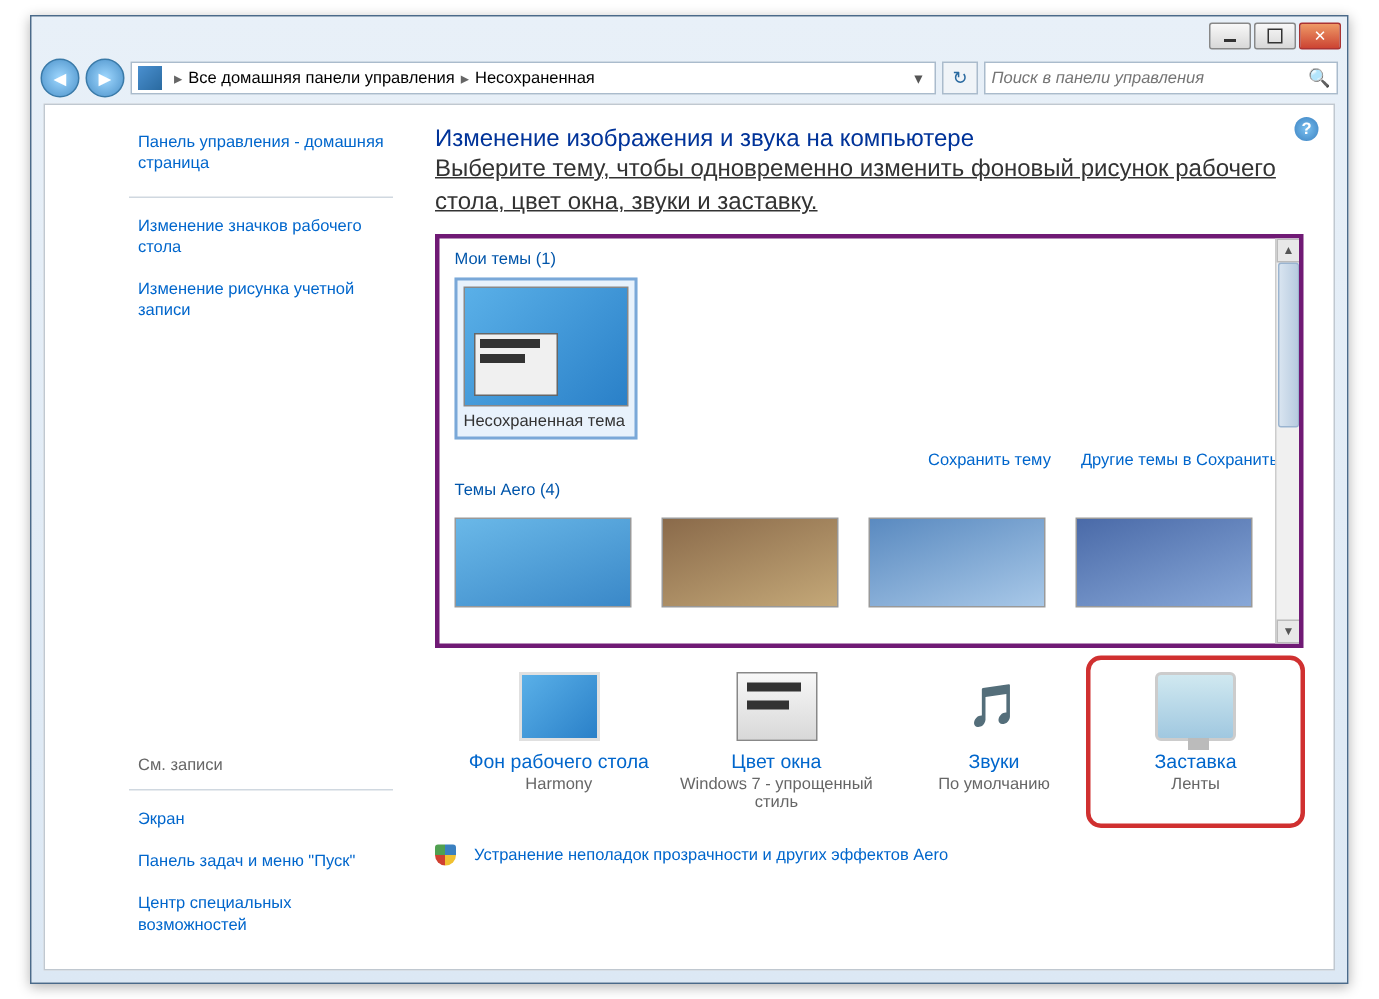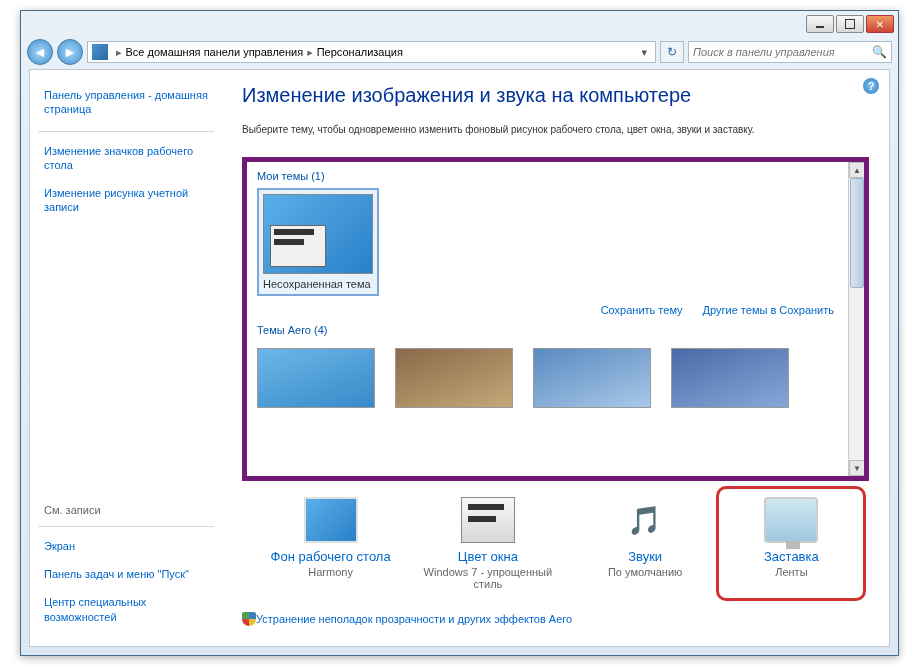--- a/index.html
+++ b/index.html
@@ -10,43 +10,43 @@
 .tb-close { background: linear-gradient(#e96, #c43); color: #fff; border-color: #a33; }
 .tb-min::before { content: ''; width: 8px; height: 2px; background: #333; position: relative; top: 3px; }
 .tb-max::before { content: ''; width: 8px; height: 8px; border: 1px solid #333; }
 .navbar { height: 30px; display: flex; align-items: center; padding: 0 6px; gap: 4px; }
 .nav-arrow { width: 26px; height: 26px; border-radius: 50%; background: radial-gradient(#a0d8ff, #4a90c8); border: 1px solid #3a7aa8; display: flex; align-items: center; justify-content: center; color: #fff; font-size: 14px; cursor: pointer; }
 .address { flex: 1; height: 22px; background: #fff; border: 1px solid #abc; display: flex; align-items: center; padding: 0 4px; font-size: 11px; }
 .addr-icon { width: 16px; height: 16px; background: linear-gradient(135deg, #4a90d0, #2a6aa0); margin-right: 4px; display: inline-block; }
 .addr-sep { margin: 0 4px; color: #666; }
 .addr-drop { margin-left: auto; padding: 0 4px; color: #555; cursor: pointer; }
 .refresh { width: 24px; height: 22px; border: 1px solid #abc; background: #f0f4f8; display: flex; align-items: center; justify-content: center; cursor: pointer; color: #2a6aa0; }
-.search { width: 204px; height: 22px; border: 1px solid #abc; background: #fff; display: flex; align-items: center; padding: 0 4px; }
+.search { width: 236px; height: 22px; border: 1px solid #abc; background: #fff; display: flex; align-items: center; padding: 0 4px; }
 .search input { border: none; outline: none; flex: 1; font-style: italic; color: #888; font-size: 11px; }
 .search-icon { color: #4a90c8; font-size: 12px; }
-.content { position: absolute; top: 58px; left: 8px; right: 8px; bottom: 8px; background: #fff; display: flex; border: 1px solid #c0c8d0; }
+.content { position: absolute; top: 58px; left: 8px; right: 8px; bottom: 8px; background: #fff; display: flex; border: 1px solid #c0c8d0; padding-left: 48px; }
 .sidebar { width: 192px; background: #fff; padding: 12px 8px; display: flex; flex-direction: column; }
 .sidebar-link { color: #0066cc; font-size: 11px; padding: 4px 0 4px 6px; margin-bottom: 6px; cursor: pointer; line-height: 1.3; }
 .sidebar-link.home { padding-top: 6px; }
 .sidebar-divider { height: 1px; background: #d0d8e0; margin: 4px 0 8px; }
 .see-also { margin-top: auto; color: #666; font-size: 11px; padding: 6px; }
 .main { flex: 1; padding: 14px 20px; position: relative; overflow: hidden; }
 .help-icon { position: absolute; top: 8px; right: 10px; width: 16px; height: 16px; border-radius: 50%; background: radial-gradient(#7ac0f0, #3a80c0); color: #fff; font-size: 11px; display: flex; align-items: center; justify-content: center; font-weight: bold; cursor: pointer; }
-.heading { color: #003399; font-size: 20px; margin-bottom: 16px; }
-.subtext { color: #333; font-size: 10px; line-height: 1.4; margin-bottom: 20px; }
-.themes-box { border: 5px solid #701a75; height: 324px; position: relative; padding: 8px 10px; overflow: hidden; }
+.heading { color: #003399; font-size: 16px; margin-bottom: 0; }
+.subtext { color: #333; font-size: 16px; line-height: 1.4; margin-bottom: 9px; text-decoration: underline; }
+.themes-box { border: 3px solid #701a75; height: 276px; position: relative; padding: 8px 10px; overflow: hidden; }
 .group-label { color: #0055aa; font-size: 11px; margin-bottom: 6px; }
 .theme-item { display: inline-block; text-align: left; cursor: pointer; }
 .theme-item.selected { border: 2px solid #7aa8d8; background: #e8f2fc; padding: 4px; }
 .theme-thumb { width: 110px; height: 80px; background: linear-gradient(135deg, #5ab0e8, #2a80c8); position: relative; margin-bottom: 4px; border: 1px solid #888; }
 .theme-thumb .win { position: absolute; left: 6px; top: 30px; width: 56px; height: 42px; background: #f0f0f0; border: 1px solid #666; }
 .theme-thumb .win::before { content: ''; position: absolute; top: 3px; left: 3px; width: 40px; height: 6px; background: #333; }
 .theme-thumb .win::after { content: ''; position: absolute; top: 13px; left: 3px; width: 30px; height: 6px; background: #333; }
 .theme-label { font-size: 11px; color: #333; }
-.theme-links { display: flex; justify-content: flex-end; gap: 20px; margin: 8px 20px; }
+.theme-links { display: flex; justify-content: flex-end; gap: 20px; margin: 8px 4px; }
 .theme-link { color: #0066cc; font-size: 11px; cursor: pointer; }
 .aero-row { display: flex; gap: 20px; padding-top: 6px; }
 .aero-thumb { width: 118px; height: 60px; background: linear-gradient(160deg, #6ab8e8, #3a88c8); border: 1px solid #999; position: relative; }
 .aero-thumb.t2 { background: linear-gradient(160deg, #8a6a4a, #c4a878); }
 .aero-thumb.t3 { background: linear-gradient(160deg, #5a8ac0, #a8c8e8); }
 .aero-thumb.t4 { background: linear-gradient(160deg, #4a6aa8, #88a8d8); }
 .scrollbar { position: absolute; right: 0; top: 0; bottom: 0; width: 16px; background: #f0f0f0; border-left: 1px solid #ccc; }
 .scroll-thumb { position: absolute; top: 16px; width: 14px; left: 1px; height: 110px; background: linear-gradient(90deg, #d8e4f0, #b8cce0); border: 1px solid #9ab4d0; border-radius: 2px; }
 .scroll-btn { position: absolute; width: 16px; height: 16px; background: #e8e8e8; border: 1px solid #bbb; font-size: 8px; display: flex; align-items: center; justify-content: center; color: #555; }
 .scroll-up { top: 0; }
@@ -57,42 +57,42 @@
 .icon-bg { background: linear-gradient(135deg, #5ab0e8, #2a80c8); border: 2px solid #e0e0e0; }
 .icon-color { background: linear-gradient(#f8f8f8, #d8d8d8); border: 1px solid #888; position: relative; }
 .icon-color::before { content: ''; position: absolute; top: 6px; left: 6px; width: 36px; height: 6px; background: #333; }
 .icon-color::after { content: ''; position: absolute; top: 18px; left: 6px; width: 28px; height: 6px; background: #333; }
 .icon-sounds { display: flex; align-items: center; justify-content: center; font-size: 28px; color: #3a80c0; }
 .icon-saver { background: linear-gradient(#d0e8f0, #a0c8e0); border: 2px solid #ccc; border-radius: 4px; position: relative; }
 .icon-saver::after { content: ''; position: absolute; bottom: -8px; left: 20px; width: 14px; height: 8px; background: #bbb; }
 .setting-title { color: #0066cc; font-size: 13px; cursor: pointer; }
 .setting-value { color: #666; font-size: 11px; margin-top: 2px; }
 .highlight { border: 3px solid #d03030; border-radius: 10px; padding: 8px; margin: -11px; }
-.aero-link { color: #0066cc; font-size: 11px; cursor: pointer; margin-top: 22px; display: flex; align-items: center; gap: 0; }
+.aero-link { color: #0066cc; font-size: 11px; cursor: pointer; margin-top: 22px; display: flex; align-items: center; gap: 12px; }
 .shield { width: 14px; height: 14px; display: inline-block; background: conic-gradient(#3a80c0 0 90deg, #f0c030 90deg 180deg, #d04030 180deg 270deg, #50a050 270deg); border-radius: 2px 2px 50% 50%; }
 </style>
 </head>
 <body>
 
 <div class="window">
   <div class="titlebar">
     <div class="tb-btn tb-min"></div>
     <div class="tb-btn tb-max"></div>
     <div class="tb-btn tb-close">✕</div>
   </div>
 
   <div class="navbar">
     <div class="nav-arrow">◄</div>
     <div class="nav-arrow">►</div>
     <div class="address">
       <span class="addr-icon"></span>
       <span class="addr-sep">▸</span>
       <span>Все домашняя панели управления</span>
       <span class="addr-sep">▸</span>
-      <span>Персонализация</span>
+      <span>Несохраненная</span>
       <span class="addr-drop">▾</span>
     </div>
     <div class="refresh">↻</div>
     <div class="search">
       <input placeholder="Поиск в панели управления" style="">
       <span class="search-icon">🔍</span>
     </div>
   </div>
 
   <div class="content">

